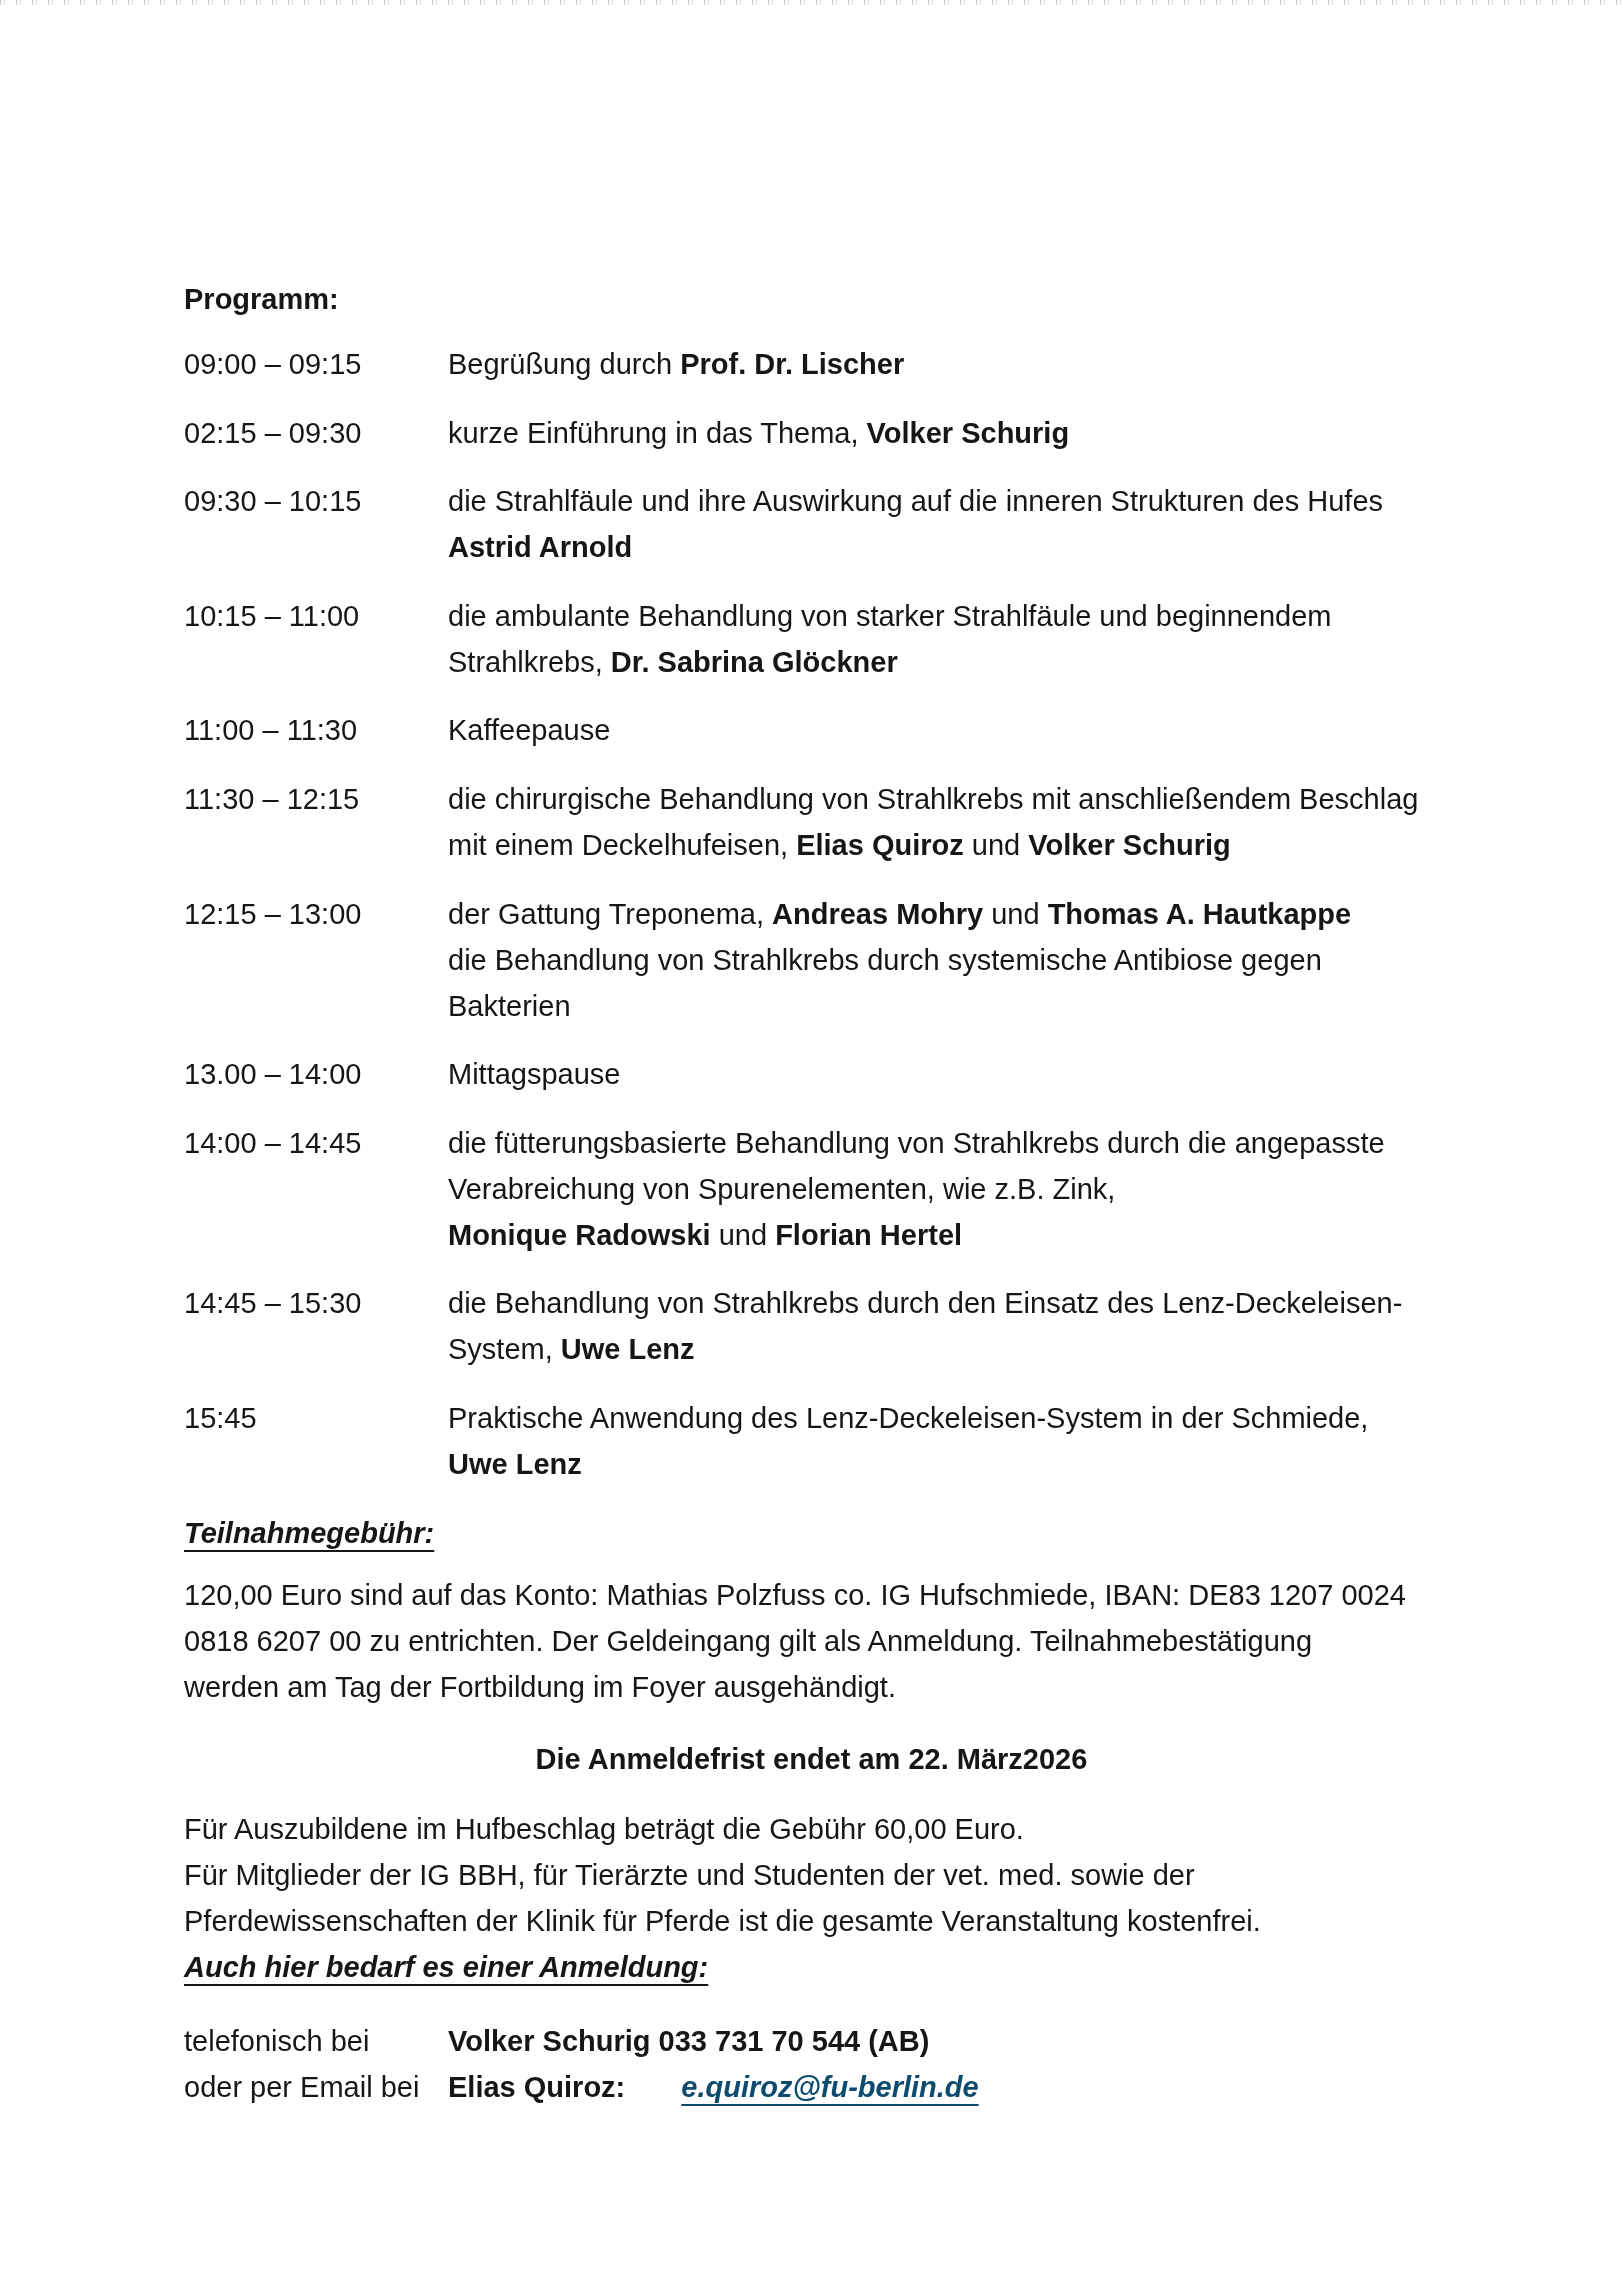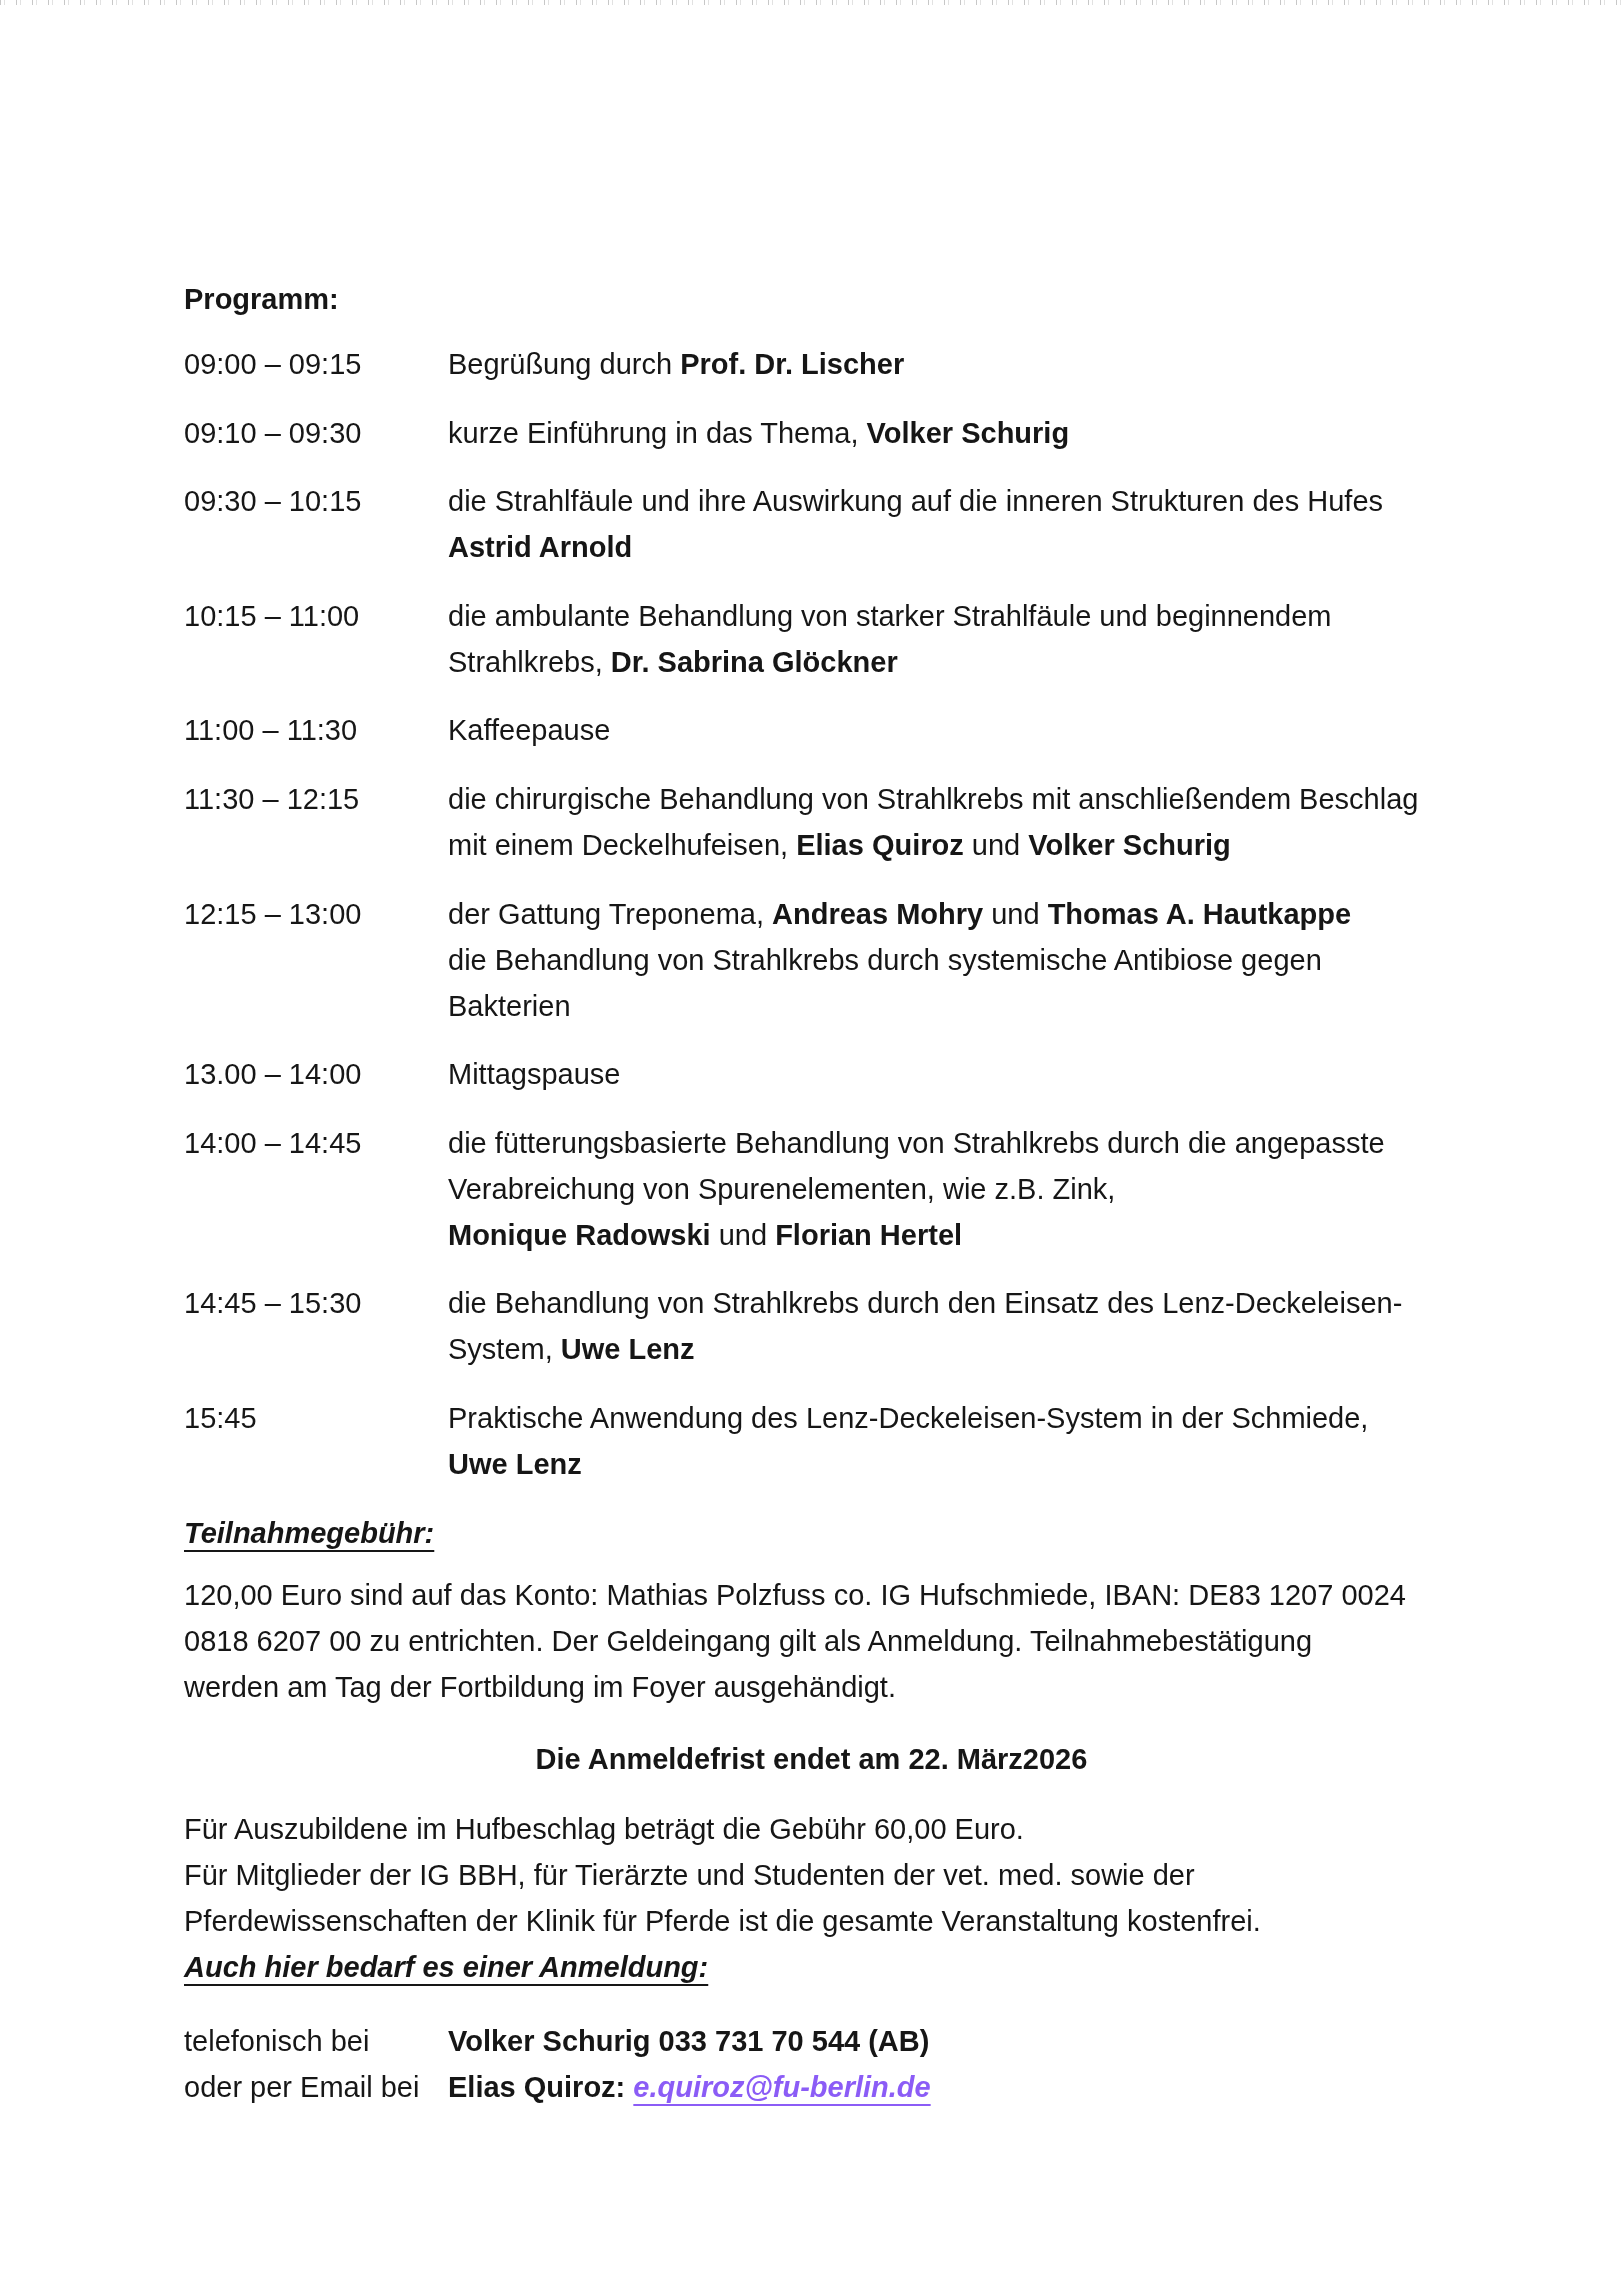--- a/index.html
+++ b/index.html
@@ -56,39 +56,39 @@
     text-align: center;
     font-weight: bold;
   }
   .notes { margin-top: 24px; }
   .reg-wrap { }
   .contact { margin-top: 28px; }
   .crow {
     display: grid;
     grid-template-columns: 264px 1fr;
   }
-  .email { color: #8b5cf6; }
+  .email { color: #0c4a6e; margin-left: 48px; }
 </style>
 </head>
 <body>
 
 <div class="page">
   <div class="scan-noise"></div>
 
   <h1 class="heading">Programm:</h1>
 
   <div id="schedule" class="schedule">
       <div class="row">
         <div class="time">09:00 – 09:15</div>
         <div class="desc">
           <div class="line"><span>Begrüßung durch </span><span class="b">Prof. Dr. Lischer</span></div>
         </div>
       </div>
       <div class="row">
-        <div class="time">09:10 – 09:30</div>
+        <div class="time">02:15 – 09:30</div>
         <div class="desc">
           <div class="line"><span>kurze Einführung in das Thema, </span><span class="b">Volker Schurig</span></div>
         </div>
       </div>
       <div class="row">
         <div class="time">09:30 – 10:15</div>
         <div class="desc">
           <div class="line"><span>die Strahlfäule und ihre Auswirkung auf die inneren Strukturen des Hufes</span></div>
           <div class="line"><span class="b">Astrid Arnold</span></div>
         </div>

